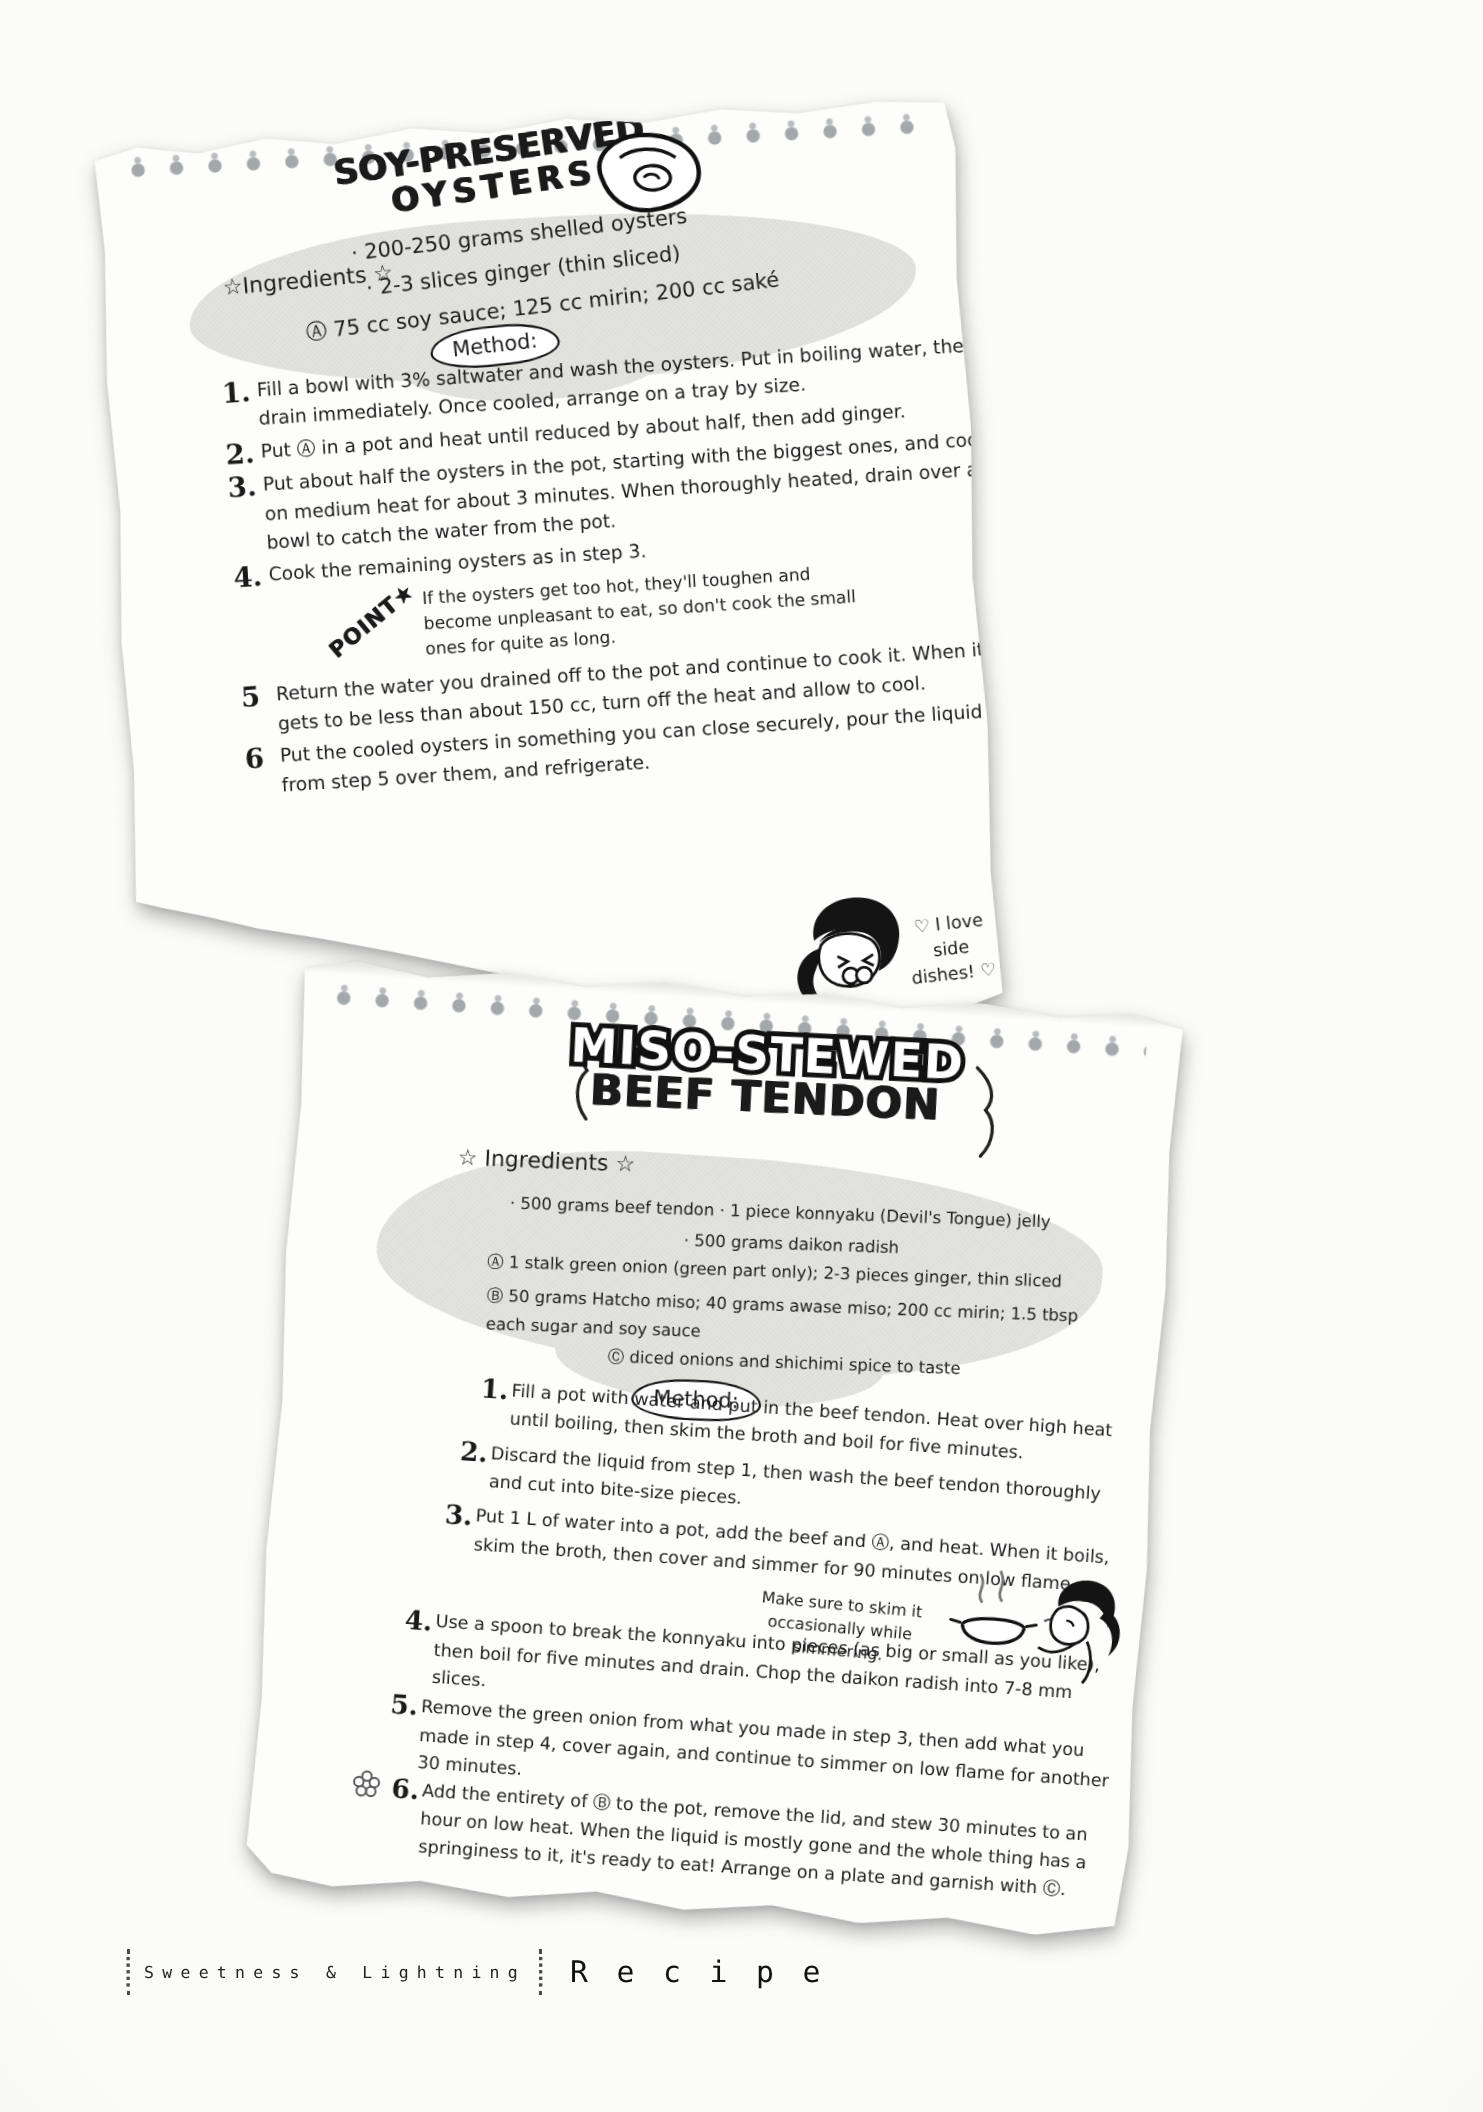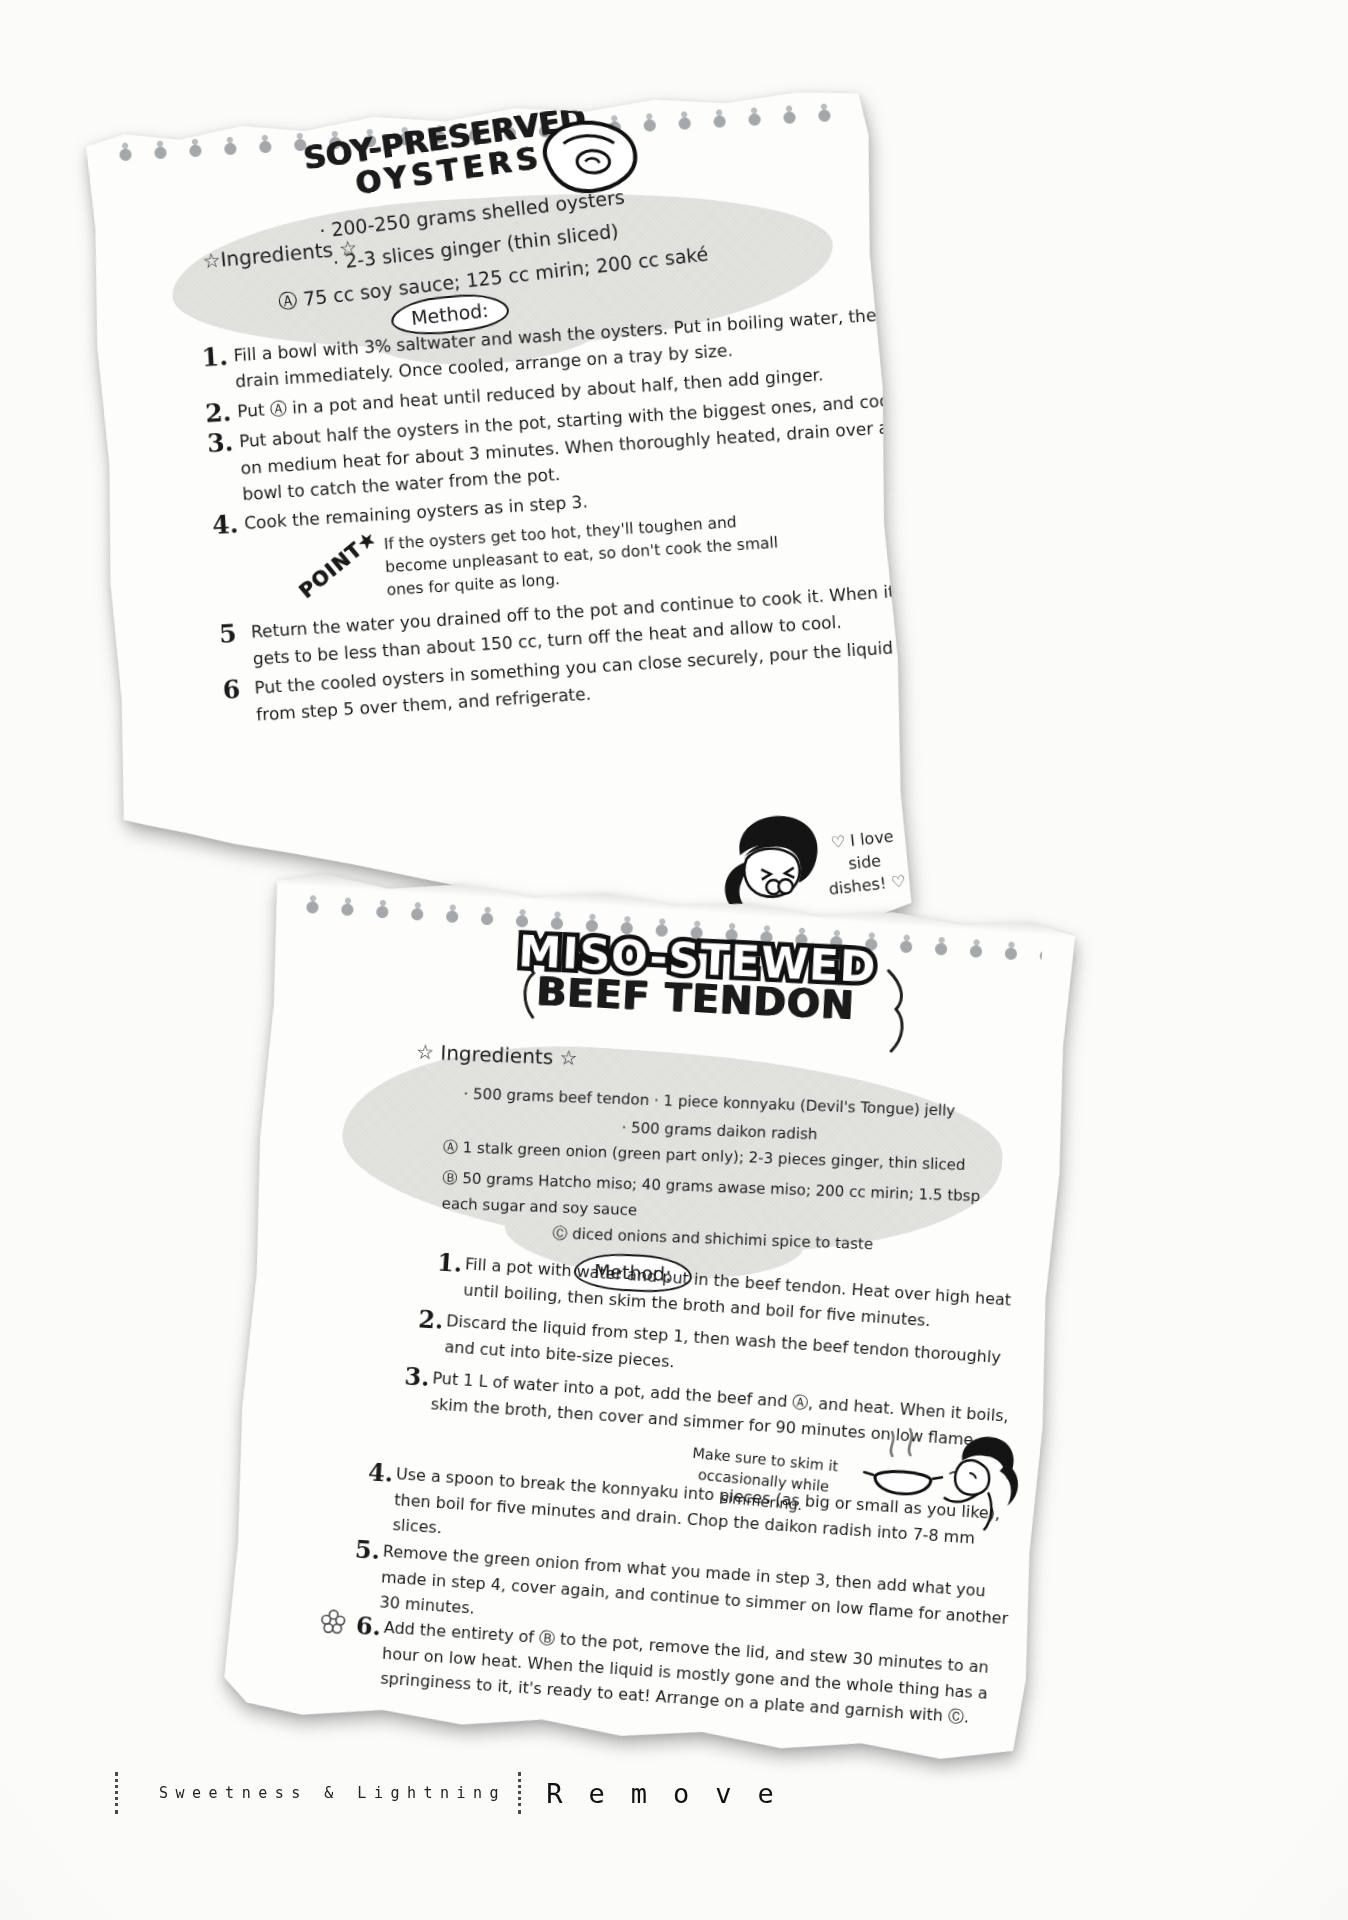--- a/index.html
+++ b/index.html
@@ -85,21 +85,21 @@
   .oyster{position:absolute;left:445px;top:14px;transform:rotate(5deg);}
   .chibi1{position:absolute;left:583px;top:716px;}
   .chibi2{position:absolute;left:618px;top:512px;}
   .brace{position:absolute;}
   #brace-l{left:246px;top:48px;}
   #brace-r{left:612px;top:56px;}
   .flower{position:absolute;left:92px;top:736px;}
 
   .footer{position:absolute;left:115px;top:1772px;display:flex;align-items:center;z-index:0;}
   .dotbar{width:0;height:42px;border-left:3px dotted #4a4a4a;margin:0 13px 0 0;}
-  .series{font-family:"DejaVu Sans Mono", monospace;font-size:15px;letter-spacing:7.5px;color:#222;margin-right:12px;margin-left:28px;}
+  .series{font-family:"DejaVu Sans Mono", monospace;font-size:15px;letter-spacing:7.5px;color:#222;margin-right:12px;}
   .recipe-word{font-family:"DejaVu Sans Mono", monospace;font-size:27px;letter-spacing:26px;color:#111;margin-left:12px;}
 </style>
 </head>
 <body>
 
 <div class="card-wrap" id="card1-wrap">
   <div class="card" id="card1">
     <div class="holes"></div>
 
     <div class="blob" id="blob1"></div>
@@ -260,14 +260,14 @@
       <span class="n">6.</span>
       <span class="t hand">Add the entirety of Ⓑ to the pot, remove the lid, and stew 30 minutes to an hour on low heat. When the liquid is mostly gone and the whole thing has a springiness to it, it's ready to eat! Arrange on a plate and garnish with Ⓒ.</span>
     </div>
   </div>
 </div>
 
 <div class="footer">
   <span class="dotbar"></span>
   <span class="series">Sweetness &amp; Lightning</span>
   <span class="dotbar"></span>
-  <span class="recipe-word">Remove</span>
+  <span class="recipe-word">Recipe</span>
 </div>
 
 </body></html>

